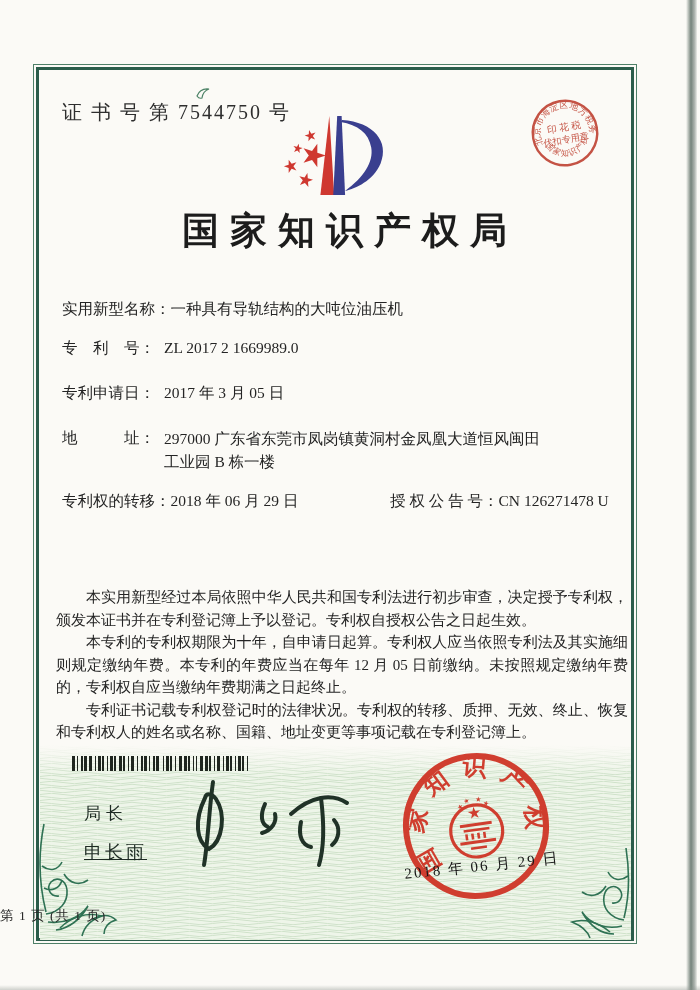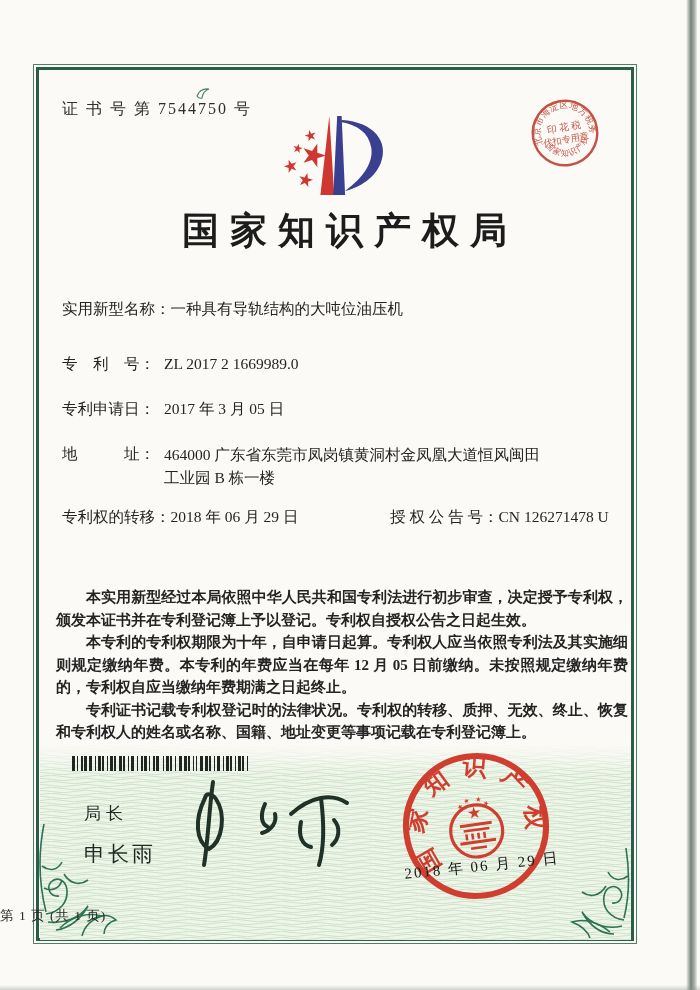--- a/index.html
+++ b/index.html
@@ -13,55 +13,55 @@
     background:linear-gradient(90deg, rgba(92,109,100,0) 0%, rgba(92,109,100,.85) 45%, rgba(130,140,134,.6) 80%, rgba(190,196,192,.25) 100%); }
   .scan-bottom { position:absolute; left:0; bottom:0; width:700px; height:5px;
     background:linear-gradient(0deg, rgba(140,148,142,.4), rgba(140,148,142,0)); }
 
   
   .frame { position:absolute; left:33px; top:64px; width:604px; height:880px;
     border:1px solid #4e8068; pointer-events:none; }
   .frame-inner { position:absolute; left:2px; top:2px; right:2px; bottom:2px;
     border:3.5px solid #2b5d4b; }
 
-  .cert-no { position:absolute; left:62px; top:99px; font-size:16px; color:#2e2e2e; letter-spacing:2px; }
+  .cert-no { position:absolute; left:62px; top:99px; font-size:20px; color:#2e2e2e; letter-spacing:2px; }
 
   .stamp { position:absolute; left:520px; top:88px; width:90px; height:90px; transform:rotate(-10deg); opacity:.92; }
 
   .logo { position:absolute; left:277px; top:108px; width:148px; height:94px; }
 
   .title { position:absolute; left:0; top:206px; width:700px; text-align:center;
     font-size:37px; font-weight:600; letter-spacing:11px; color:#1c1c1c; }
 
   .fields { position:absolute; left:62px; top:298px; width:540px; font-size:15.5px; color:#242424; }
   .frow { display:flex; line-height:22px; margin-bottom:23px; }
   .frow .lab { white-space:pre; min-width:102px; }
-  .frow.first { margin-bottom:33px; }
+  .frow.first { margin-bottom:17px; }
   .frow .val { flex:0 1 auto; }
   .frow.addr { margin-bottom:3px; }
   .frow.addr .val { max-width:388px; line-height:23px; }
   .grant-row { position:relative; display:flex; line-height:22px; margin-top:17px; }
   .grant-no { position:absolute; left:328px; top:0; white-space:nowrap; }
 
   .paras { position:absolute; left:56px; top:586px; width:572px; font-size:15px;
     line-height:22.5px; color:#242424; text-align:justify; }
-  .paras p { text-indent:2em;font-weight:bold; }
+  .paras p { text-indent:2em; }
 
   
   .band { position:absolute; left:40px; top:745px; width:591px; height:195px; }
   .band svg { display:block; }
   .band-fade { position:absolute; left:0; top:0; width:100%; height:30px;
     background:linear-gradient(180deg, #fbfaf6 0%, rgba(251,250,246,0) 100%); }
 
   .barcode { position:absolute; left:72px; top:756px; width:178px; height:15px; }
 
   .officer { position:absolute; left:84px; top:802px; color:#1d2a23;
     font-family:"Liberation Sans","DejaVu Sans",sans-serif; font-weight:500; }
   .officer .t1 { font-size:17px; letter-spacing:5px; }
-  .officer .t2 { font-size:21px; letter-spacing:3px; margin-top:15px; }
+  .officer .t2 { font-size:18px; letter-spacing:3px; margin-top:15px;text-decoration:underline; }
 
   .signature { position:absolute; left:175px; top:770px; width:180px; height:105px; }
 
   .seal { position:absolute; left:397px; top:747px; width:158px; height:158px; transform:rotate(-8deg); opacity:.95; }
   .seal-date { position:absolute; left:404px; top:856px; width:170px; font-size:15px;
     color:#161616; letter-spacing:2px; transform:rotate(-6deg); white-space:nowrap; }
 
   .flourish-bl { position:absolute; left:36px; top:822px; width:96px; height:118px; }
   .flourish-br { position:absolute; left:542px; top:846px; width:90px; height:94px; }
   .leaf-top { position:absolute; left:196px; top:86px; width:16px; height:14px; }
@@ -147,21 +147,21 @@
     <div class="frow">
       <span class="lab">专　利　号：</span>
       <span class="val">ZL 2017 2 1669989.0</span>
     </div>
     <div class="frow">
       <span class="lab">专利申请日：</span>
       <span class="val">2017 年 3 月 05 日</span>
     </div>
     <div class="frow addr">
       <span class="lab">地　　　址：</span>
-      <span class="val">464000 广东省东莞市凤岗镇黄洞村金凤凰大道恒风闽田工业园 B 栋一楼</span>
+      <span class="val">297000 广东省东莞市凤岗镇黄洞村金凤凰大道恒风闽田工业园 B 栋一楼</span>
     </div>
     <div class="grant-row">
       <span class="lab">专利权的转移：</span>
       <span class="val">2018 年 06 月 29 日</span>
       <span class="grant-no">
         <span>授 权 公 告 号：</span><span>CN 126271478 U</span>
       </span>
     </div>
   </div>
 

